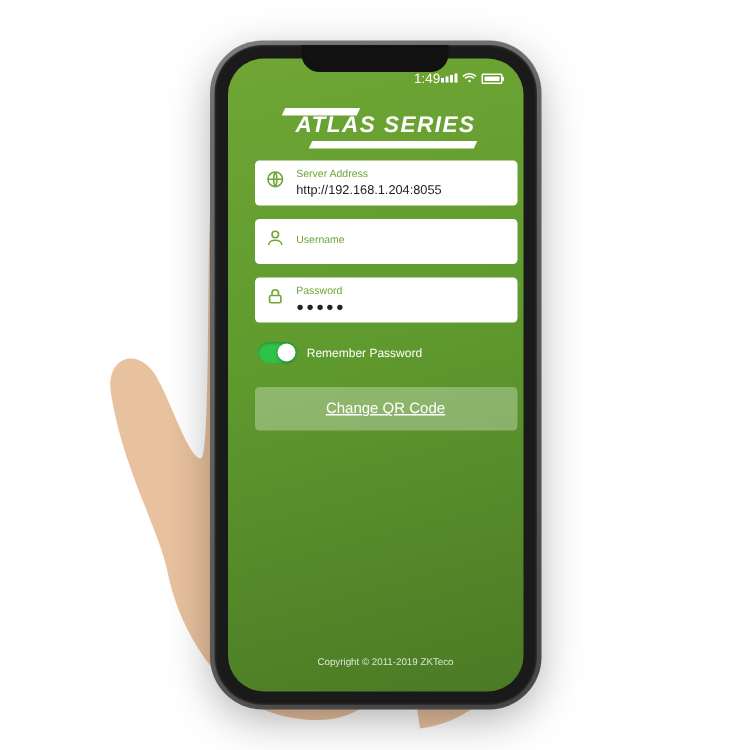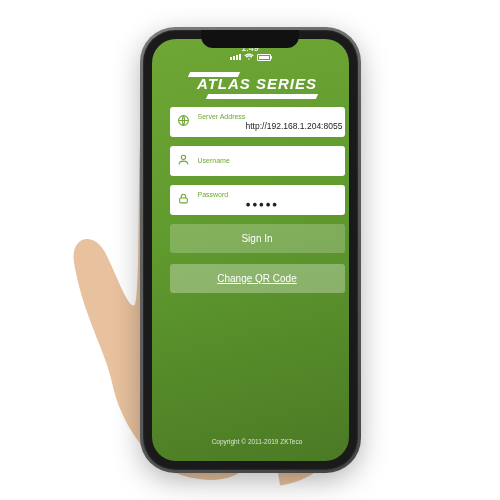--- a/index.html
+++ b/index.html
@@ -30,22 +30,22 @@
     overflow: hidden;
     position: relative;
     display: flex; flex-direction: column;
   }
   .notch {
     position: absolute; top: 0; left: 50%; transform: translateX(-50%);
     width: 98px; height: 18px; background: #111; border-radius: 0 0 12px 12px;
     z-index: 5;
   }
   .status-bar {
-    height: 22px; display: flex; align-items: center; justify-content: center;
-    padding: 4px 14px 0 14px; color: #fff; font-size: 9px; font-weight: 400; flex-direction: column;
+    height: 22px; display: flex; align-items: center; justify-content: flex-end;
+    padding: 4px 14px 0 14px; color: #fff; font-size: 9px; font-weight: 400;
   }
   .status-right { display:flex; gap:3px; align-items:center; }
   .bars { display:flex; gap:1px; align-items:flex-end; }
   .bars span{ width:2px; background:#fff; display:block; }
   .bars span:nth-child(1){height:3px} .bars span:nth-child(2){height:4px}
   .bars span:nth-child(3){height:5px} .bars span:nth-child(4){height:6px}
   .wifi { width:10px; height:8px; position:relative; }
   .wifi svg{display:block}
   .batt { width:14px; height:7px; border:1px solid #fff; border-radius:1px; position:relative;}
   .batt::after{content:"";position:absolute;right:-2px;top:1.5px;width:1.5px;height:3px;background:#fff;border-radius:0 1px 1px 0;}
@@ -56,21 +56,21 @@
   .logo .stripe{ position:absolute; background:#fff; height:5px; transform:skewX(-25deg);}
   .logo .s1{ width:50px; left:2px; top:-3px;}
   .logo .s2{ width:110px; left:20px; bottom:-6px;}
   .field {
     background:#fff; border-radius:3px; padding:5px 8px 5px 28px;
     margin-bottom:9px; position:relative; min-height:30px;
     display:flex; flex-direction:column; justify-content:center;
   }
   .field .icon{ position:absolute; left:7px; top:50%; transform:translateY(-50%); color:#6fa635; }
   .field .lbl{ font-size:7px; color:#6fa635; line-height:1.1; }
-  .field .val{ font-size:8.5px; color:#222; line-height:1.2;margin-left:48px; }
+  .field .val{ font-size:8.5px; color:#222; line-height:1.2; }
   .dots{ letter-spacing:1.5px; font-size:7px; }
   .toggle-row{ display:flex; align-items:center; gap:7px; margin:4px 0 16px 2px;}
   .toggle{ width:26px; height:14px; background:#2fc24a; border-radius:8px; position:relative; box-shadow:0 1px 2px rgba(0,0,0,.25) inset;}
   .toggle .knob{ position:absolute; right:1px; top:1px; width:12px; height:12px; background:#fff; border-radius:50%; box-shadow:0 1px 2px rgba(0,0,0,.3);}
   .toggle-label{ color:#fff; font-size:8px; }
   .btn{
     border:none; width:100%; padding:9px 0; border-radius:3px;
     color:#fff; font-size:10px; margin-bottom:11px;
     background:rgba(255,255,255,.22); cursor:pointer;
   }
@@ -149,21 +149,26 @@
         <span class="icon">
           <svg width="13" height="13" viewBox="0 0 24 24" fill="none" stroke="currentColor" stroke-width="2">
               <rect x="5" y="11" width="14" height="9" rx="2"></rect>
               <path d="M8 11V8a4 4 0 118 0v3"></path>
             </svg>
         </span>
         <span class="lbl">Password</span>
         <span class="val dots">●●●●●</span>
       </div>
 
+      <div class="toggle-row">
+        <div class="toggle">
+            <div class="knob"></div>
+          </div>
+        <span class="toggle-label">Remember Password</span>
+      </div>
 
-      <button class="btn">Sign In</button>
       <button class="btn secondary">Change QR Code</button>
 
       <div class="copy">Copyright © 2011-2019 ZKTeco</div>
     </div>
 
   </div>
 </div>
 
 </body></html>

